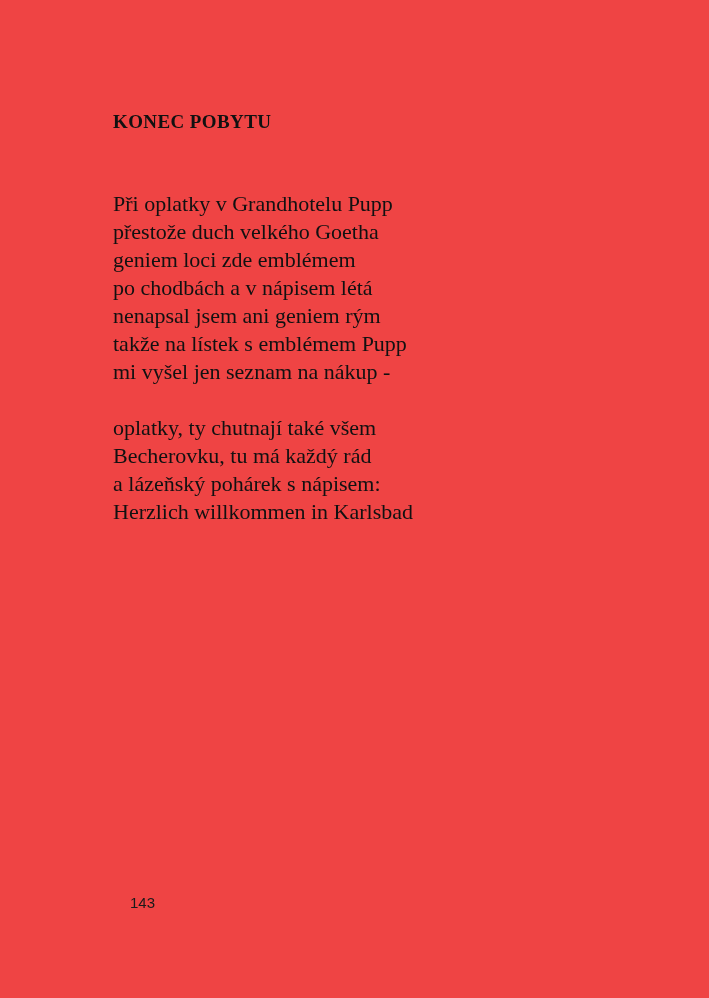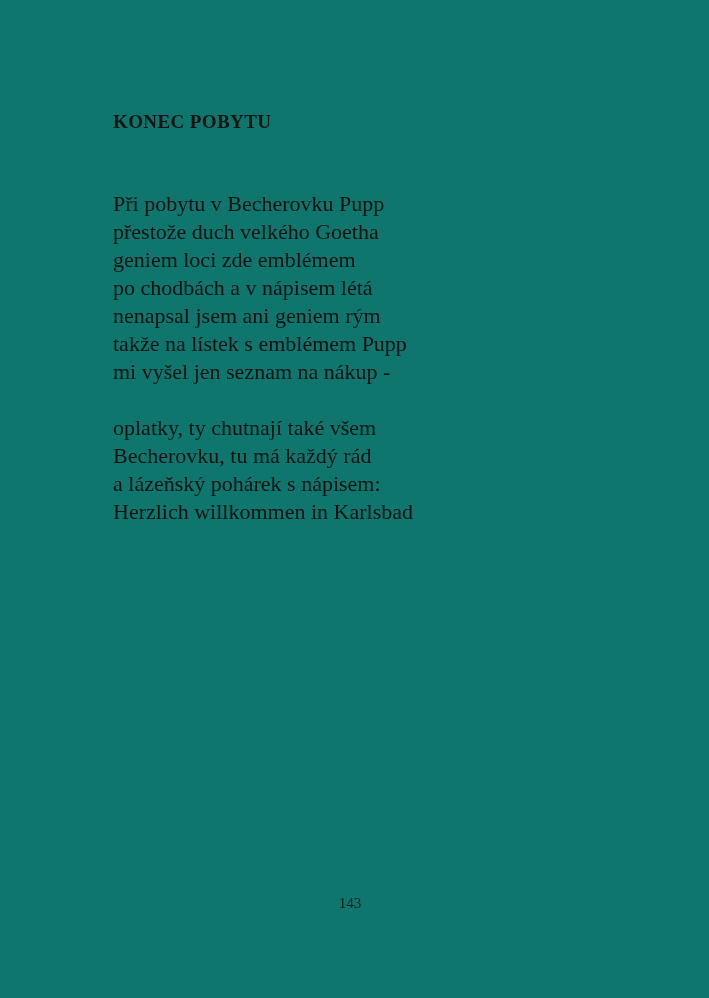--- a/index.html
+++ b/index.html
@@ -11,21 +11,21 @@
     height: 998px;
     background: #ffffff;
     position: relative;
     overflow: hidden;
     font-family: "Liberation Serif", serif;
     color: #111111;
   }
   .page {
     position: absolute;
     inset: 0;
-    background: #0f766e;
+    background: #ef4444;
   }
   .poem-title {
     position: absolute;
     left: 113px;
     top: 111px;
     margin: 0;
     font-family: "Liberation Serif", serif;
     font-size: 19px;
     font-weight: bold;
     letter-spacing: 0.4px;
@@ -46,41 +46,40 @@
   }
   .line {
     font-family: "Liberation Serif", serif;
     font-size: 22px;
     line-height: 28px;
     color: #111111;
     white-space: nowrap;
   }
   .page-number {
     position: absolute;
-    left: 98px;
+    left: 130px;
     top: 894px;
     width: 504px;
-    text-align: center;
-    font-family: Liberation Serif, serif;
+    font-family: Liberation Sans, sans-serif;
     font-size: 15px;
     color: #1a1a1a;
     line-height: 18px;
   }
 </style>
 </head>
 <body>
 
 <div class="page">
 
   <h1 class="poem-title">KONEC POBYTU</h1>
 
   <div class="poem">
 
     <div class="stanza">
-      <div class="line">Při pobytu v Becherovku Pupp</div>
+      <div class="line">Při oplatky v Grandhotelu Pupp</div>
       <div class="line">přestože duch velkého Goetha</div>
       <div class="line">geniem loci zde emblémem</div>
       <div class="line">po chodbách a v nápisem létá</div>
       <div class="line">nenapsal jsem ani geniem rým</div>
       <div class="line">takže na lístek s emblémem Pupp</div>
       <div class="line">mi vyšel jen seznam na nákup -</div>
     </div>
 
     <div class="stanza">
       <div class="line">oplatky, ty chutnají také všem</div>

